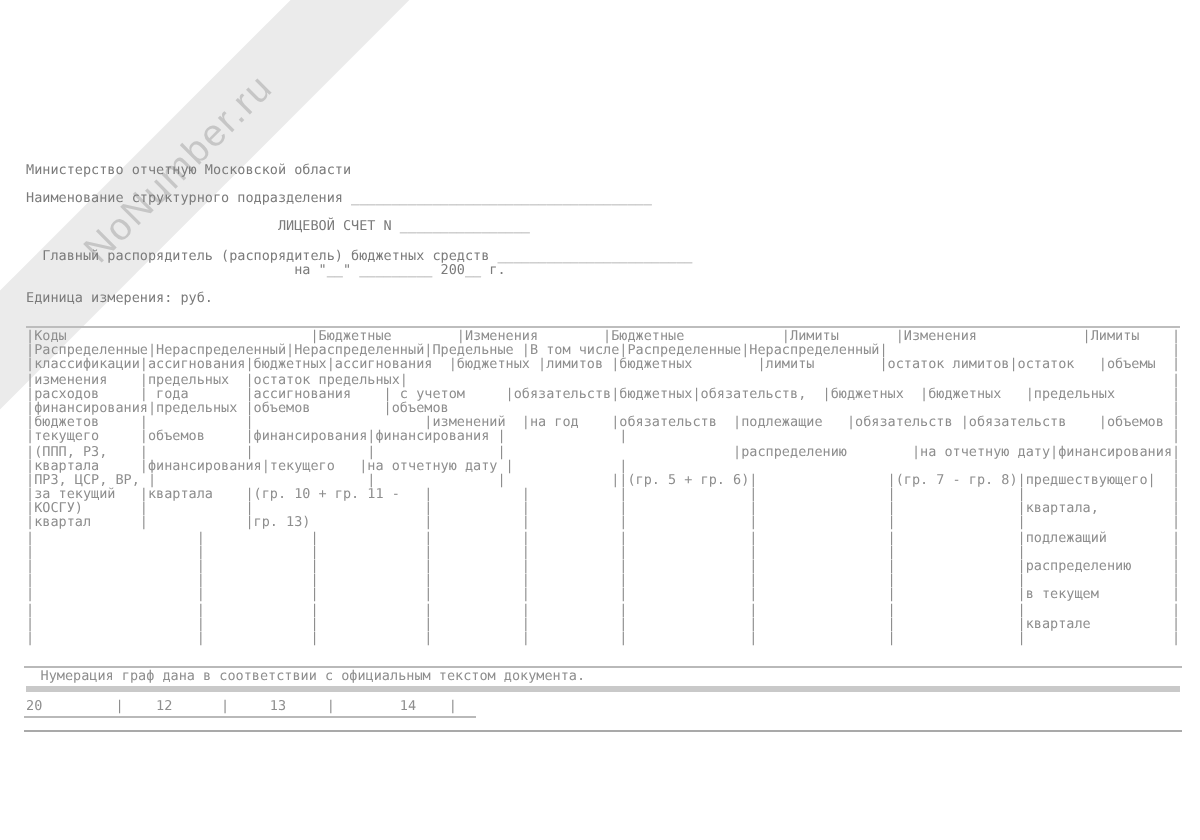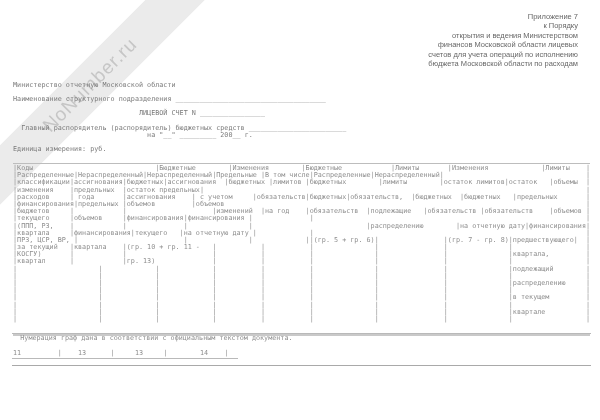--- a/index.html
+++ b/index.html
@@ -6,45 +6,39 @@
   .page{position:relative;width:600px;height:420px;background:#ffffff;overflow:hidden;
         font-family:"Liberation Sans",sans-serif;}
   .watermark{position:absolute;left:-65px;top:64px;width:310px;height:42px;background:#ebebeb;
         transform:rotate(-45deg);display:flex;align-items:center;justify-content:center;
         font-family:"Liberation Sans",sans-serif;font-size:19px;color:#c6c6c6;letter-spacing:1px;}
   .annex{position:absolute;right:22px;top:12px;text-align:right;white-space:pre-line;
         font-family:"Liberation Sans",sans-serif;font-size:7.5px;line-height:9.4px;color:#676767;}
   pre{margin:0;font-family:"DejaVu Sans Mono",monospace;}
   .intro{position:absolute;left:13px;top:82px;font-size:6.75px;line-height:7.1px;color:#7b7b7b;}
   .grid{position:absolute;left:13px;top:163px;font-size:6.75px;line-height:7.18px;color:#8e8e8e;
-        border-top:1px solid #bdbdbd;border-bottom:3px solid #c9c9c9;padding:1px 0 10px 0;}
+        border-top:1px solid #bdbdbd;border-bottom:3px solid #c9c9c9;padding:1px 0 20px 0;}
   .rule{position:absolute;background:#b9b9b9;height:1px;}
   .rule-a{left:12px;top:333px;width:579px;}
   .note{position:absolute;left:4px;top:335px;font-size:6.75px;line-height:7.1px;color:#8e8e8e;}
   .rownums1{position:absolute;left:13px;top:342px;font-size:6.75px;line-height:7.1px;color:#8e8e8e;
         border-top:1px dotted #c2c2c2;padding-top:1px;}
   .rownums2{position:absolute;left:13px;top:350px;font-size:6.75px;line-height:7.1px;color:#8e8e8e;}
   .rule-b{left:12px;top:358px;width:226px;}
   .rule-c{left:12px;top:365px;width:579px;background:#a9a9a9;}
 </style>
 </head>
 <body>
 
 <div class="page">
 
   <div class="watermark">
     <span>NoNumber.ru</span>
   </div>
 
-  <div class="annex">Приложение 7
-к Порядку
-открытия и ведения Министерством
-финансов Московской области лицевых
-счетов для учета операций по исполнению
-бюджета Московской области по расходам</div>
 
   <pre class="intro">Министерство отчетную Московской области
 
 Наименование структурного подразделения _____________________________________
 
                                ЛИЦЕВОЙ СЧЕТ N ________________
 
   Главный распорядитель (распорядитель) бюджетных средств ________________________
                                  на "__" _________ 200__ г.
 
@@ -71,19 +65,19 @@
 |                    |             |             |           |           |               |                |               |в текущем         |
 |                    |             |             |           |           |               |                |               |                  |
 |                    |             |             |           |           |               |                |               |квартале          |
 |                    |             |             |           |           |               |                |               |                  |</pre>
 
   <div class="rule rule-a"></div>
 
   <pre class="note">    Нумерация граф дана в соответствии с официальным текстом документа.</pre>
 
 
-  <pre class="rownums2">11         |    13      |     13     |        14    |</pre>
+  <pre class="rownums2">20         |    12      |     13     |        14    |</pre>
 
   <div class="rule rule-b"></div>
 
   <div class="rule rule-c"></div>
 
 </div>
 
 </body></html>

